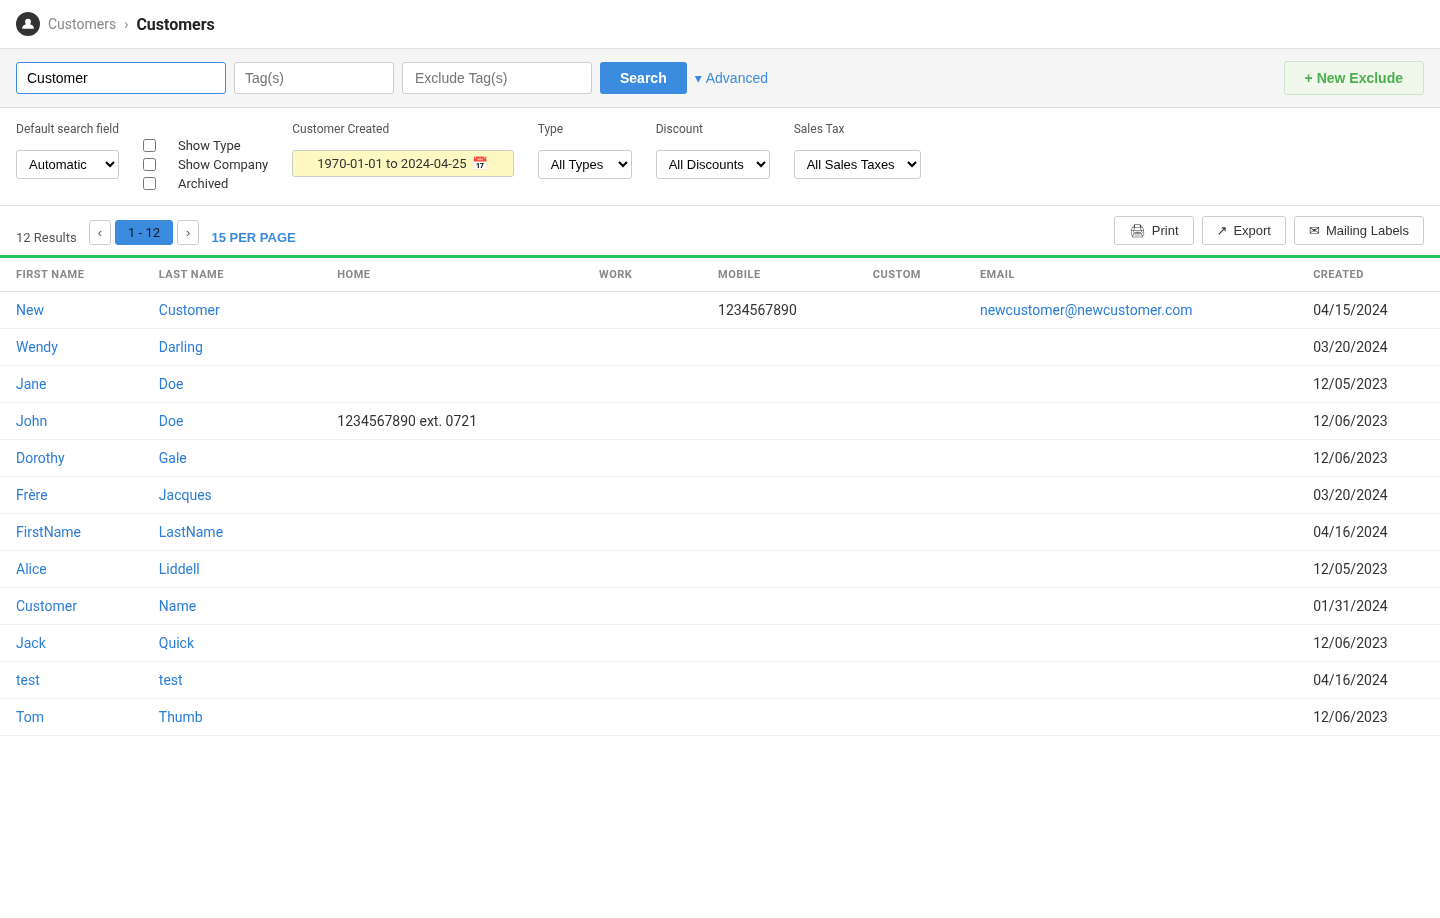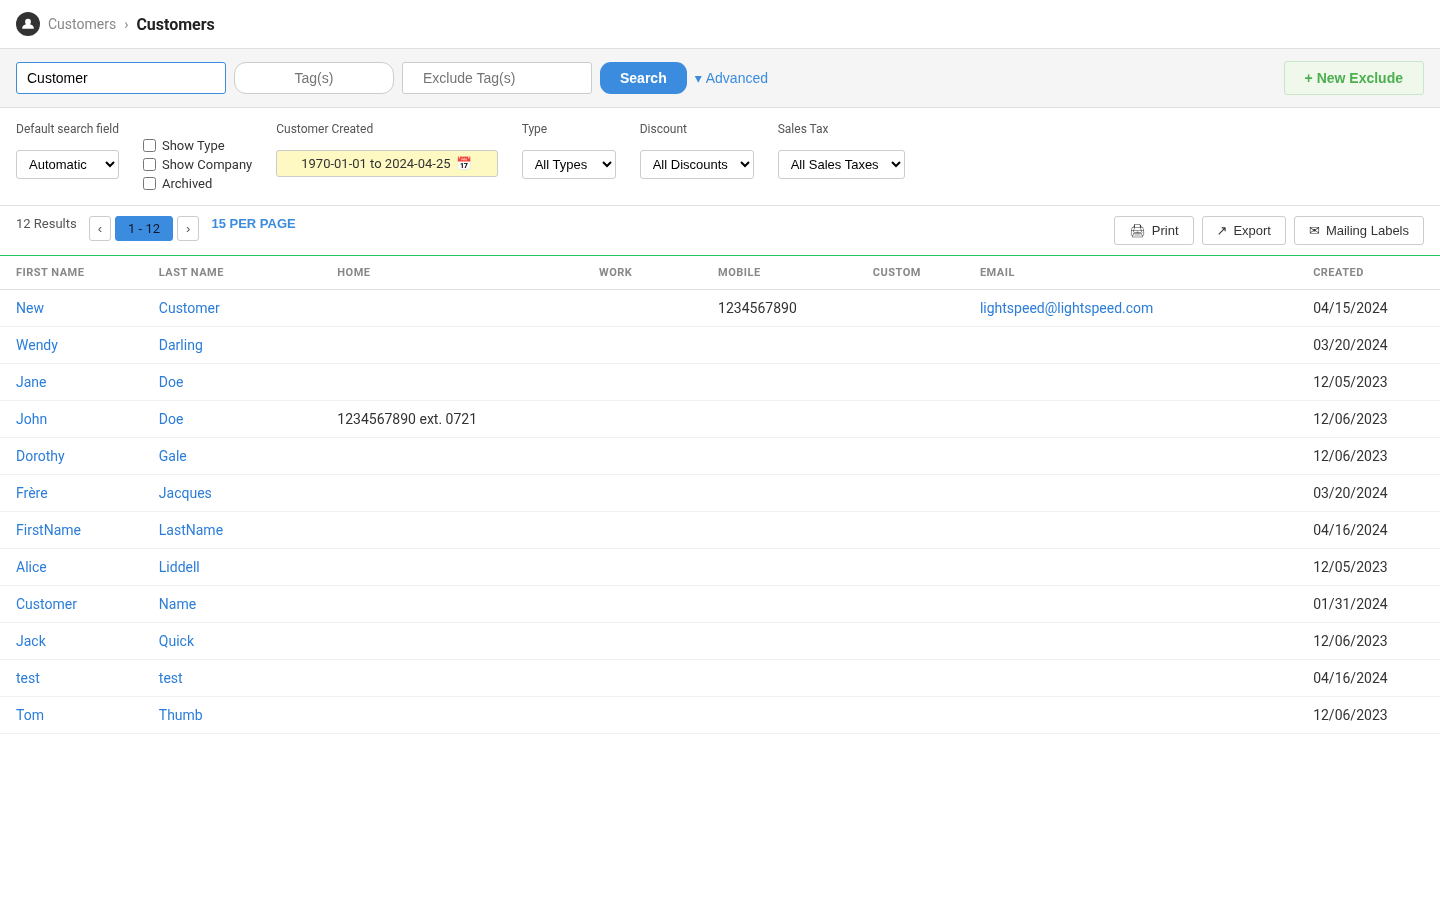--- a/index.html
+++ b/index.html
@@ -9,40 +9,40 @@
     .breadcrumb { display: flex; align-items: center; padding: 12px 16px; font-size: 14px; color: #888; border-bottom: 1px solid #e0e0e0; }
     .breadcrumb-icon { width: 24px; height: 24px; background: #333; border-radius: 50%; margin-right: 8px; display: flex; align-items: center; justify-content: center; }
     .breadcrumb-icon svg { fill: white; }
     .breadcrumb-sep { margin: 0 8px; color: #888; }
     .breadcrumb-current { font-weight: 700; color: #222; font-size: 16px; }
     .breadcrumb-parent { color: #888; font-size: 14px; }
 
     
     .search-bar { display: flex; align-items: center; padding: 12px 16px; background: #f5f5f5; border-bottom: 1px solid #ddd; gap: 8px; }
     .search-input { border: 1.5px solid #3b8cde; padding: 7px 10px; font-size: 14px; border-radius: 3px; width: 210px; outline: none; background: #fff; }
-    .tag-input { border: 1px solid #ccc; padding: 7px 10px; font-size: 14px; border-radius: 12px; width: 160px; background: #fff; color: #999; text-align: center; }
-    .exclude-input { border: 1px solid #ccc; padding: 7px 20px; font-size: 14px; border-radius: 3px; width: 190px; background: #fff; color: #999; }
-    .search-btn { background: #3b8cde; color: #fff; border: none; padding: 8px 20px; font-size: 14px; border-radius: 11px; cursor: pointer; font-weight: 600; }
+    .tag-input { border: 1px solid #ccc; padding: 7px 10px; font-size: 14px; border-radius: 3px; width: 160px; background: #fff; color: #999; }
+    .exclude-input { border: 1px solid #ccc; padding: 7px 12px; font-size: 14px; border-radius: 3px; width: 190px; background: #fff; color: #999; }
+    .search-btn { background: #3b8cde; color: #fff; border: none; padding: 8px 20px; font-size: 14px; border-radius: 3px; cursor: pointer; font-weight: 600; }
     .advanced-btn { color: #3b8cde; background: none; border: none; font-size: 14px; cursor: pointer; display: flex; align-items: center; gap: 4px; }
     .new-customer-btn { margin-left: auto; background: #f0f8ec; color: #4caf50; border: 1px solid #c8e6c9; padding: 8px 20px; font-size: 14px; border-radius: 3px; cursor: pointer; font-weight: 600; white-space: nowrap; }
 
     
     .filters-bar { display: flex; align-items: flex-start; padding: 14px 16px; border-bottom: 1px solid #e0e0e0; gap: 24px; background: #fff; }
     .filter-group { display: flex; flex-direction: column; gap: 12px; }
     .filter-label { font-size: 12px; color: #555; margin-bottom: 2px; }
     .filter-select { border: 1px solid #ccc; padding: 5px 8px; font-size: 13px; border-radius: 3px; background: #fff; cursor: pointer; }
     .checkboxes { display: flex; flex-direction: column; gap: 4px; padding-top: 16px; }
-    .checkbox-item { display: flex; align-items: center; gap: 6px; font-size: 13px; }
+    .checkbox-item { display: flex; align-items: center; gap: 22px; font-size: 13px; }
     .checkbox-item input { margin: 0; }
     .date-input-wrap { display: flex; align-items: center; border: 1px solid #ccc; border-radius: 3px; background: #fef9c3; padding: 5px 24px; gap: 6px; }
     .date-input-wrap span { font-size: 13px; color: #333; }
     .calendar-icon { color: #888; font-size: 14px; }
 
     
-    .results-bar { display: flex; align-items: flex-start; padding: 10px 16px; border-bottom: 1px solid #22c55e; gap: 12px; }
+    .results-bar { display: flex; align-items: flex-end; padding: 10px 16px; border-bottom: 3px solid #22c55e; gap: 12px; }
     .results-count { font-size: 13px; color: #555; }
     .pagination { display: flex; align-items: center; gap: 4px; }
     .page-btn { border: 1px solid #ccc; background: #fff; padding: 4px 8px; border-radius: 3px; cursor: pointer; color: #555; font-size: 13px; }
     .page-current { background: #3b8cde; color: #0f172a; border: 1px solid #3b8cde; padding: 4px 12px; border-radius: 3px; font-size: 13px; }
     .per-page-btn { color: #3b8cde; background: none; border: none; font-size: 13px; cursor: pointer; font-weight: 600; }
     .action-btns { margin-left: auto; display: flex; gap: 8px; }
     .action-btn { border: 1px solid #ccc; background: #fff; padding: 6px 14px; border-radius: 3px; font-size: 13px; cursor: pointer; color: #333; display: flex; align-items: center; gap: 6px; }
 
     
     .customers-table { width: 100%; border-collapse: collapse; }
@@ -188,21 +188,21 @@
     </tr>
   </thead>
   <tbody id="table-body">
   <tr>
         <td><a class="customer-link" href="#">New</a></td>
         <td><a class="customer-link" href="#">Customer</a></td>
         <td></td>
         <td></td>
         <td>1234567890</td>
         <td></td>
-        <td><a class="customer-link" href="#">lightspeed@lightspeed.com</a></td>
+        <td><a class="customer-link" href="#">newcustomer@newcustomer.com</a></td>
         <td>04/15/2024</td>
       </tr>
       <tr>
         <td><a class="customer-link" href="#">Wendy</a></td>
         <td><a class="customer-link" href="#">Darling</a></td>
         <td></td>
         <td></td>
         <td></td>
         <td></td>
         <td><a class="customer-link" href="#"></a></td>

